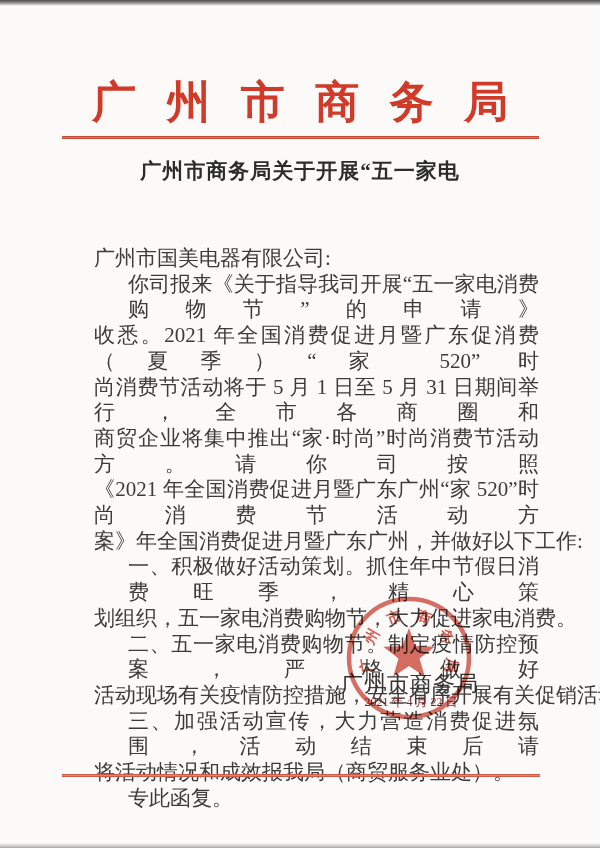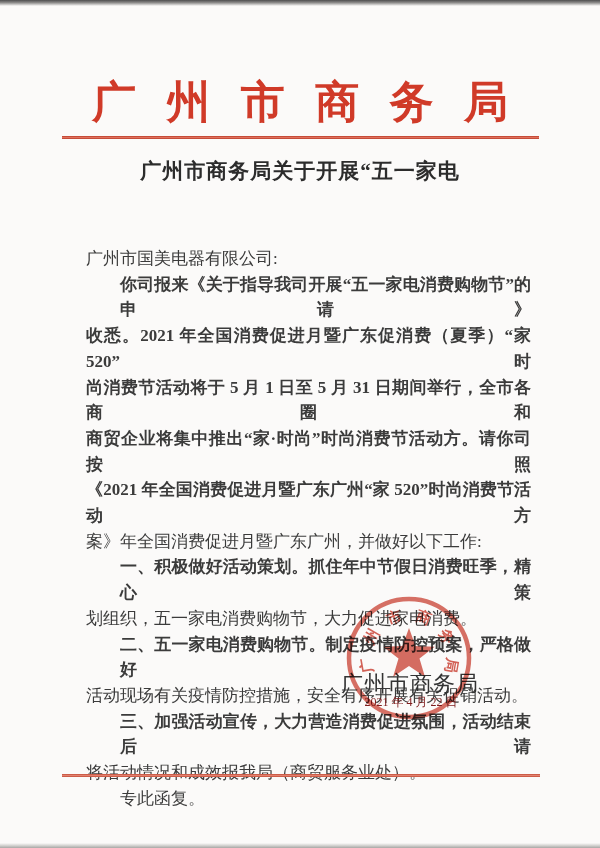--- a/index.html
+++ b/index.html
@@ -35,25 +35,25 @@
   .rule-header{
     position:absolute;left:62px;top:136px;width:477px;height:3px;
     background:linear-gradient(to bottom,#b83a28,#e0705c,#b83a28);
   }
   .doc-title{
     position:absolute;left:0;top:157px;width:600px;
     text-align:center;font-size:21px;line-height:29px;font-weight:700;
     color:var(--title-text);letter-spacing:1px;
   }
   .body-lines{
-    position:absolute;left:86px;top:246px;width:445px;
-    font-size:17px;line-height:25.7px;color:var(--text);
+    position:absolute;left:94px;top:246px;width:445px;
+    font-size:21px;line-height:25.7px;color:var(--text);
   }
   .bline{white-space:nowrap;}
-  .bline.fill{white-space:normal;text-align:justify;text-align-last:justify;font-weight:bold;}
+  .bline.fill{white-space:normal;text-align:justify;text-align-last:justify;}
   .bline.indent{padding-left:34px;}
   .sig-agency{
     position:absolute;left:330px;top:669px;width:160px;
     text-align:center;font-size:22px;color:#333;letter-spacing:1px;
   }
   .sig-date{
     position:absolute;left:320px;top:694px;width:182px;
     text-align:center;font-size:12px;color:#7f1d1d;
   }
   .seal{

